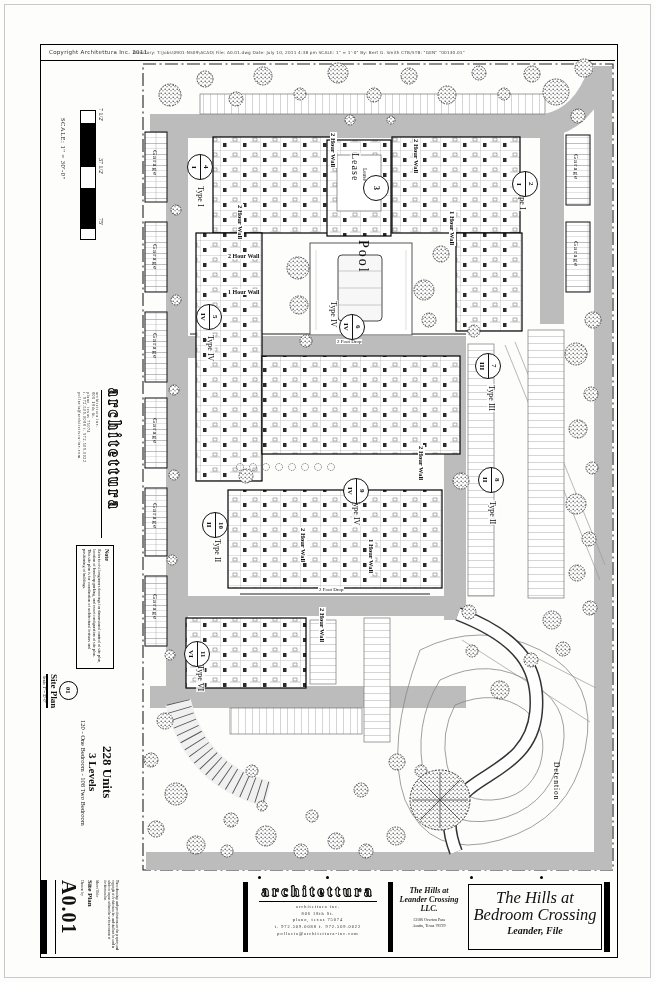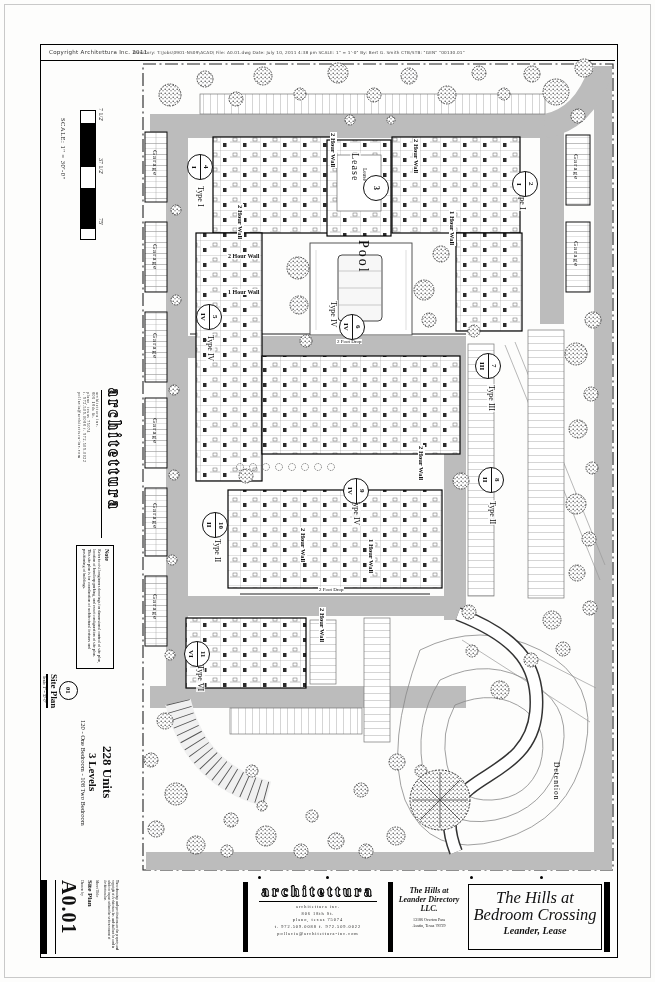--- a/index.html
+++ b/index.html
@@ -410,29 +410,29 @@
       <div>plano, texas 75074</div>
       <div>t. 972.509.0088 f. 972.509.0022</div>
       <div>pollacia@architettura-inc.com</div>
     </div>
   </div>
   <div class="blkbar" style="left:388px;top:882px;width:5px;height:70px"></div>
 
   <div class="clientBox">
     <div class="clientName">
       <div>The Hills at</div>
-      <div>Leander Directory LLC.</div>
+      <div>Leander Crossing LLC.</div>
     </div>
     <div class="clientAddr">
       <div>13186 Overton Pass</div>
       <div>Austin, Texas 78729</div>
     </div>
   </div>
 
   <div class="titleBox">
     <div class="projTitle">
       <div>The Hills at</div>
       <div>Bedroom Crossing</div>
     </div>
-    <div class="projLoc">Leander, Lease</div>
+    <div class="projLoc">Leander, File</div>
   </div>
   <div class="blkbar" style="left:604px;top:882px;width:6px;height:70px"></div>
 </div>
 
 </body></html>

